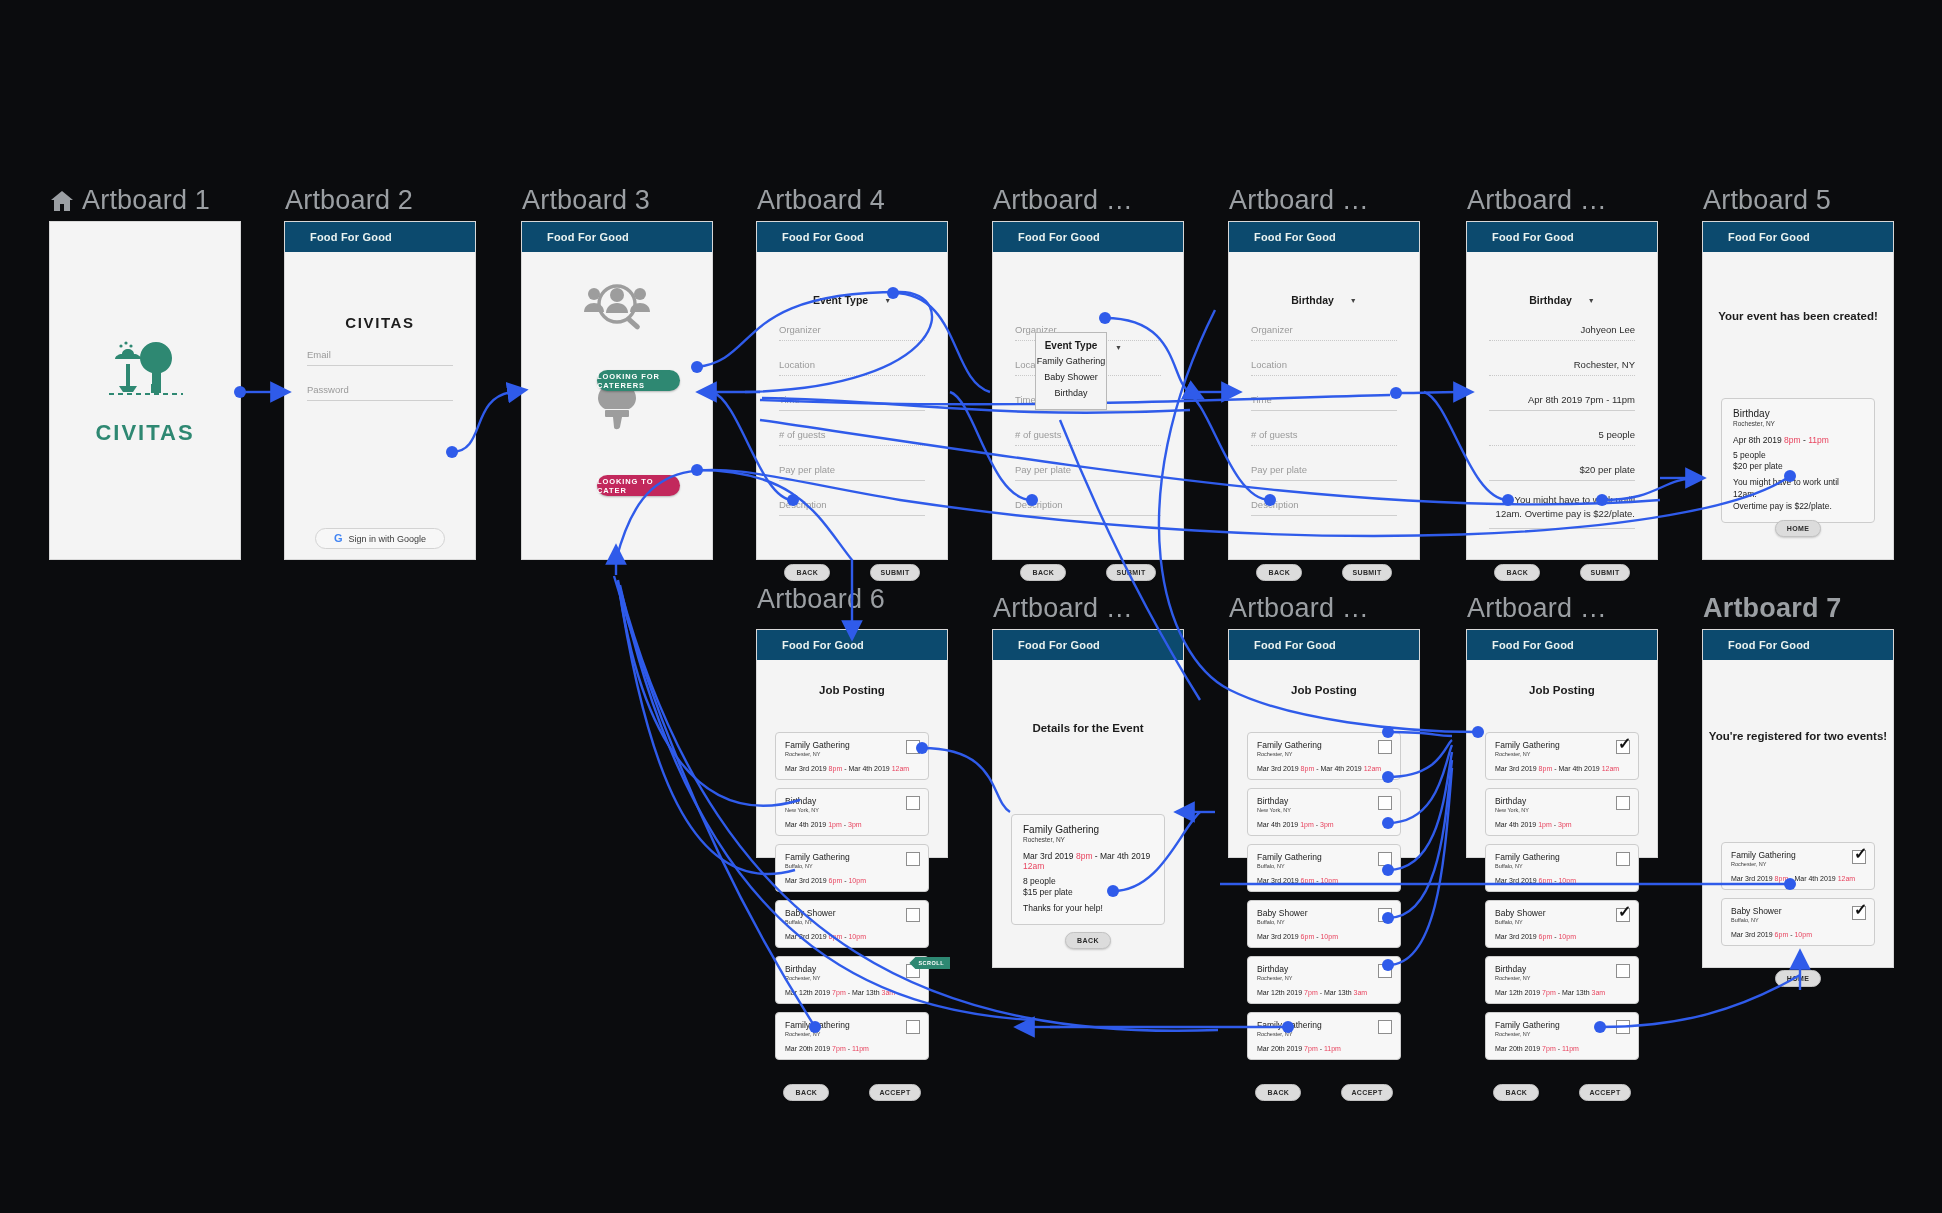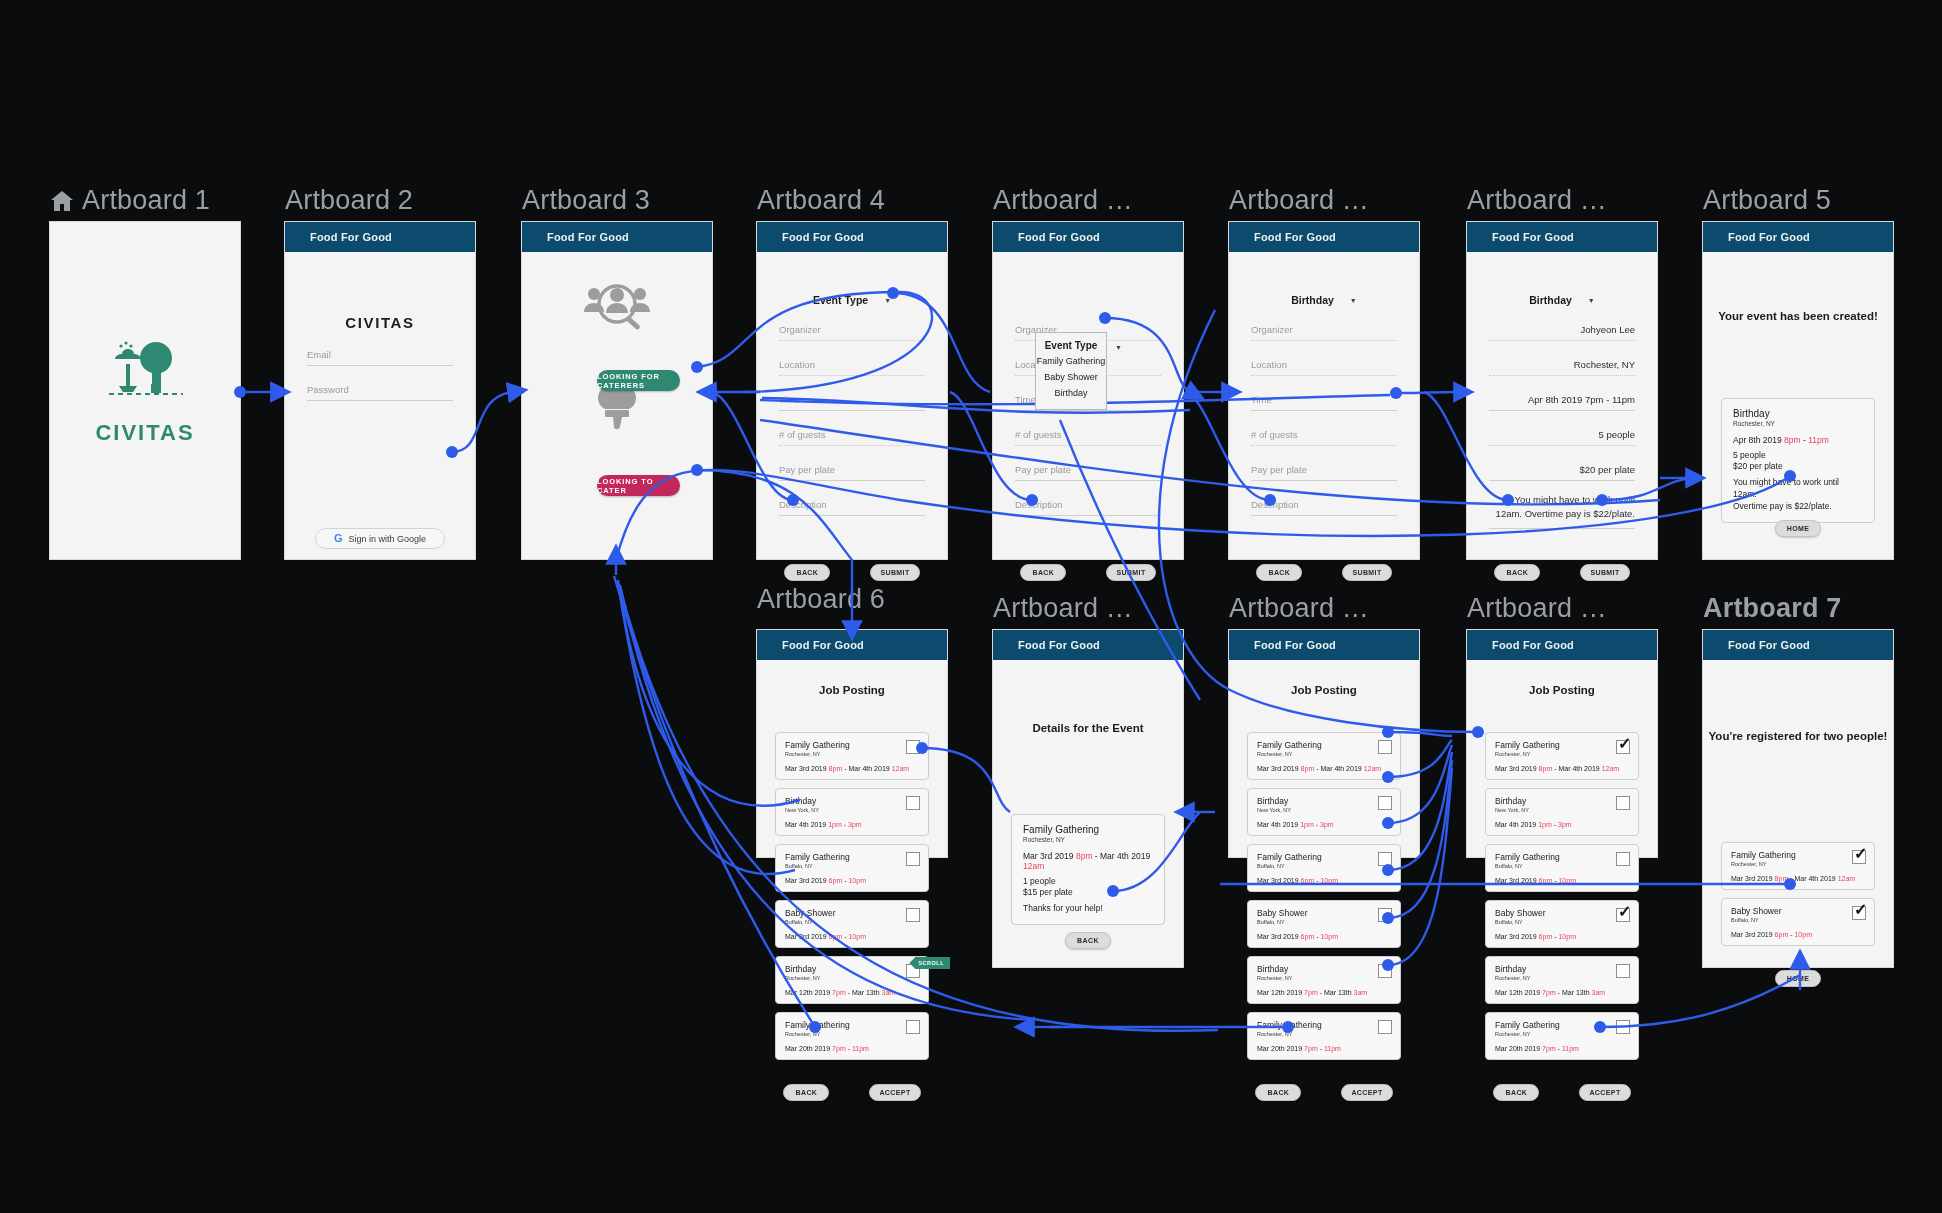--- a/index.html
+++ b/index.html
@@ -463,21 +463,21 @@
   </div>
 
   <div class="phone" style="left:993px;top:630px;width:190px;height:337px;">
     <div class="appbar">Food For Good</div>
     <div class="screen">
       <div class="screen-title" style="margin-top:62px;text-align:center;">Details for the Event</div>
       <div class="card" style="top:92px;">
         <div class="c-title">Family Gathering</div>
         <div class="c-sub">Rochester, NY</div>
         <div class="c-line"><span>Mar 3rd 2019 </span><span class="hot">8pm</span><span> - Mar 4th 2019 </span><span class="hot">12am</span></div>
-        <div class="c-line" style="margin-top:5px;">1 people</div>
+        <div class="c-line" style="margin-top:5px;">8 people</div>
         <div class="c-line" style="margin-top:1px;">$15 per plate</div>
         <div class="c-line2">Thanks for your help!</div>
       </div>
       <div class="btnrow" style="top:210px;">
         <div class="gbtn2">BACK</div>
       </div>
     </div>
   </div>
 
   <div class="phone" style="left:1229px;top:630px;width:190px;height:227px;">
@@ -574,21 +574,21 @@
       <div class="btnrow" style="top:400px;">
         <div class="gbtn2">BACK</div>
         <div class="gbtn2">ACCEPT</div>
       </div>
     </div>
   </div>
 
   <div class="phone" style="left:1703px;top:630px;width:190px;height:337px;">
     <div class="appbar">Food For Good</div>
     <div class="screen">
-      <div class="screen-title" style="margin-top:70px;">You're registered for two people!</div>
+      <div class="screen-title" style="margin-top:70px;">You're registered for two events!</div>
       <div class="list" style="top:112px;">
         <div class="row">
           <div class="r-title">Family Gathering</div>
           <div class="r-sub">Rochester, NY</div>
           <div class="r-date"><span>Mar 3rd 2019 </span><span class="hot">8pm</span><span> - Mar 4th 2019 </span><span class="hot">12am</span></div>
           <div class="cbx checked"></div>
         </div>
         <div class="row">
           <div class="r-title">Baby Shower</div>
           <div class="r-sub">Buffalo, NY</div>

